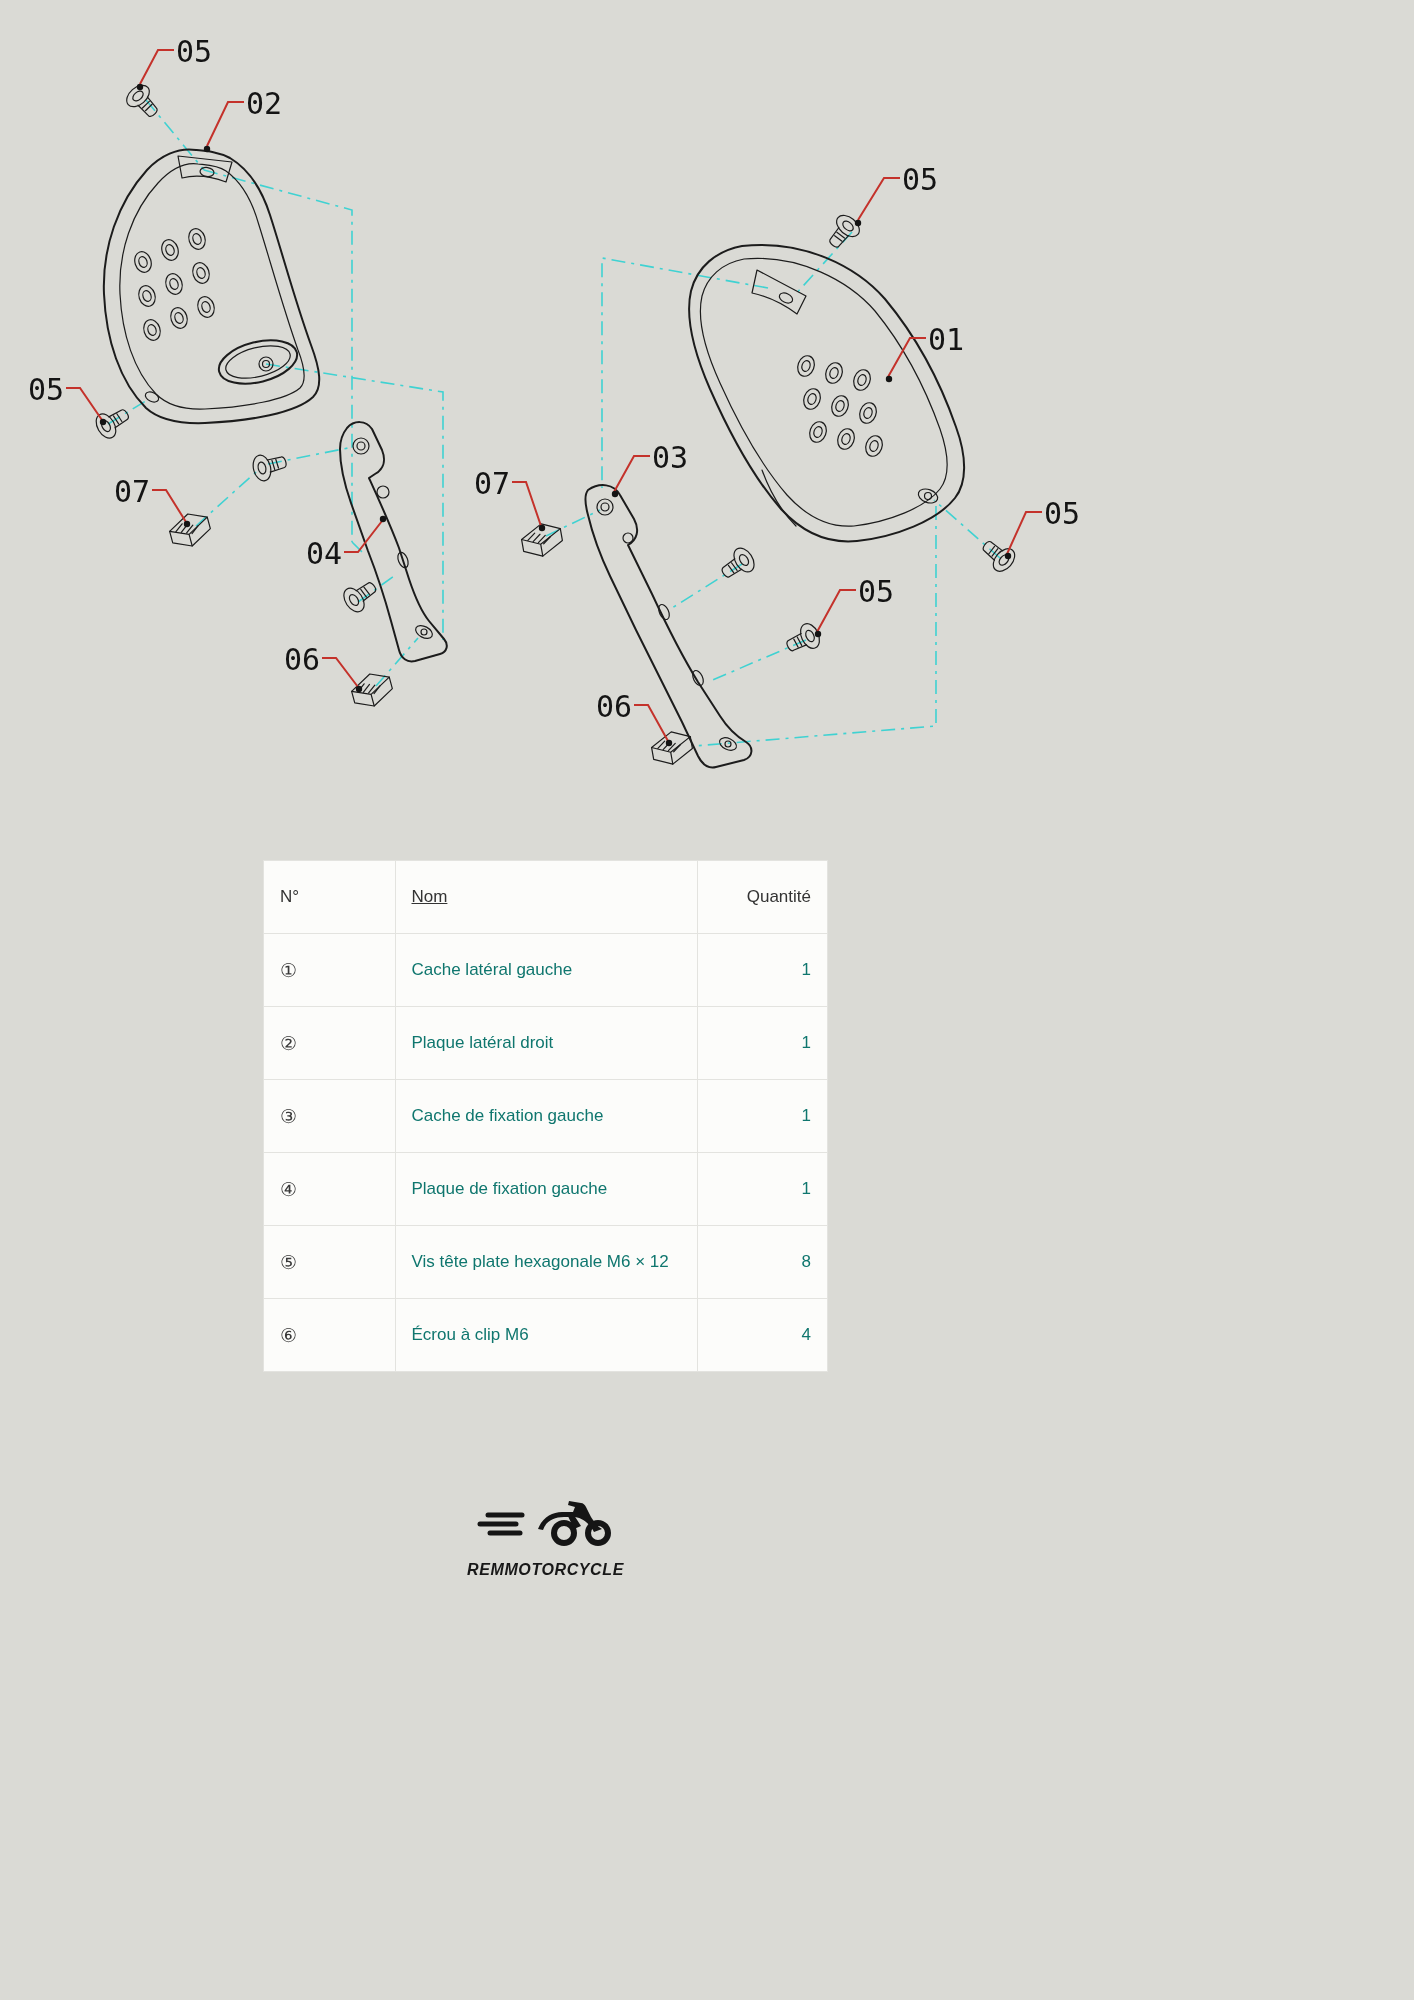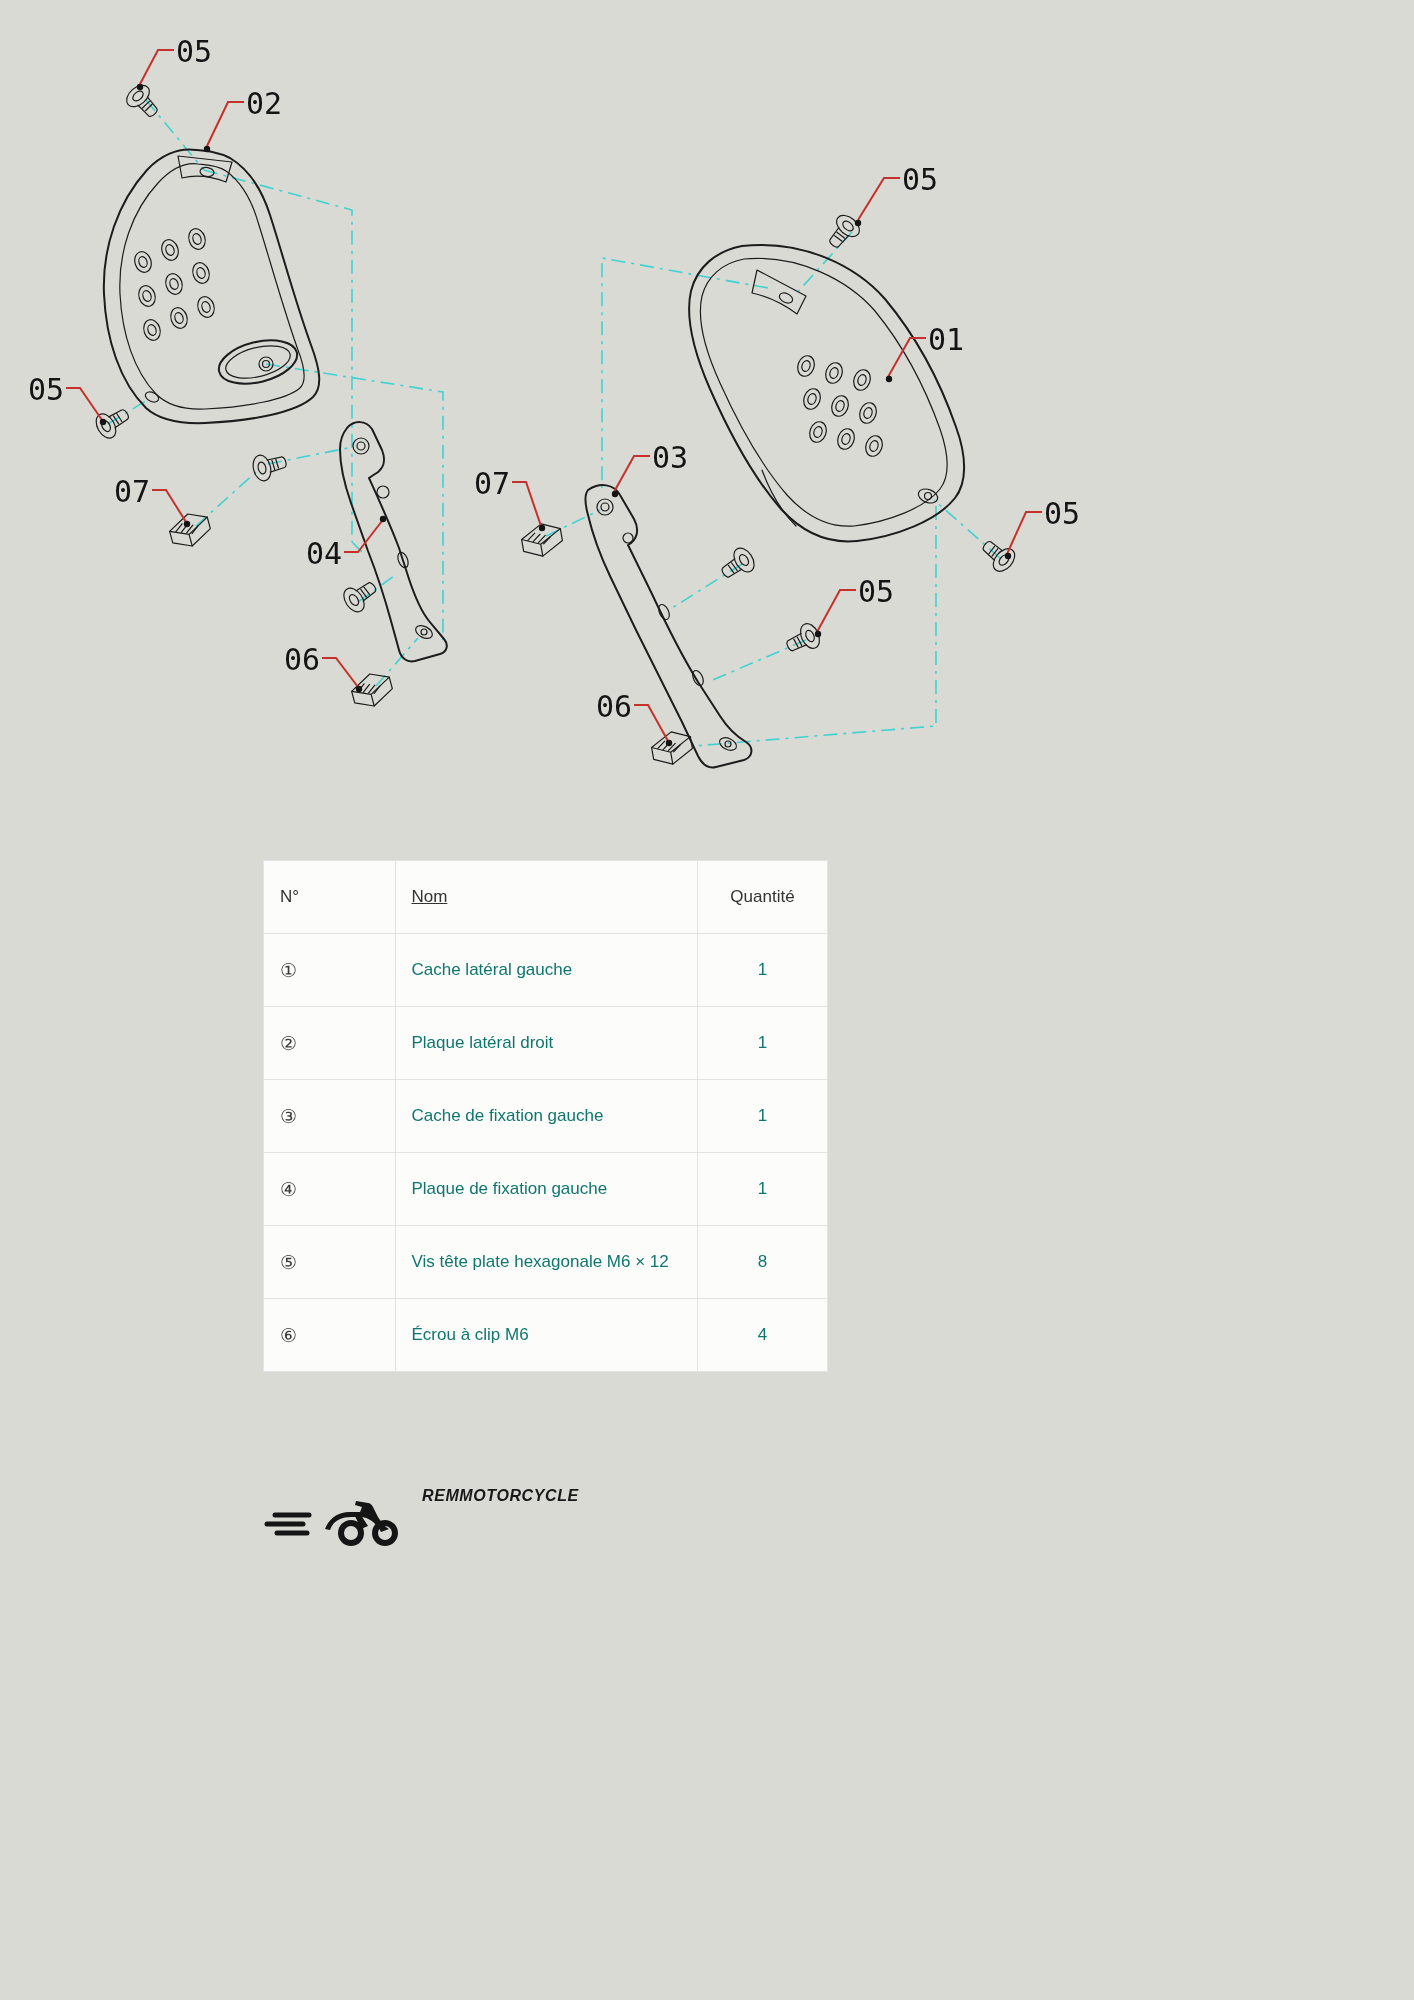--- a/index.html
+++ b/index.html
@@ -29,27 +29,27 @@
     padding:0 16px;
     font-weight:400;
     text-align:left;
     vertical-align:middle;
     color:#0f766e;
   }
   th { color:#333333; }
   .col-num { width:125px; }
   .col-name { width:330px;text-decoration:underline; }
   .col-qty { width:108px; }
-  th.qty, td.qty { text-align:center; }
+  th.qty, td.qty { text-align:right; }
   td.num { font-size:19px; color:#3a3a3a; }
 
   
   .footer {
     position:absolute; top:1487px; left:263px; width:565px;
-    display:flex; flex-direction:row; gap:19px;
+    display:flex; flex-direction:column; align-items:center; gap:12px;
   }
   .brand {
     font-weight:700; font-style:italic; font-size:16px;
     letter-spacing:0.6px; color:#181818;
   }
 </style>
 </head>
 <body>
 
 <svg class="diagram" width="1414" height="840" viewBox="0 0 1414 840" xmlns="http://www.w3.org/2000/svg">

